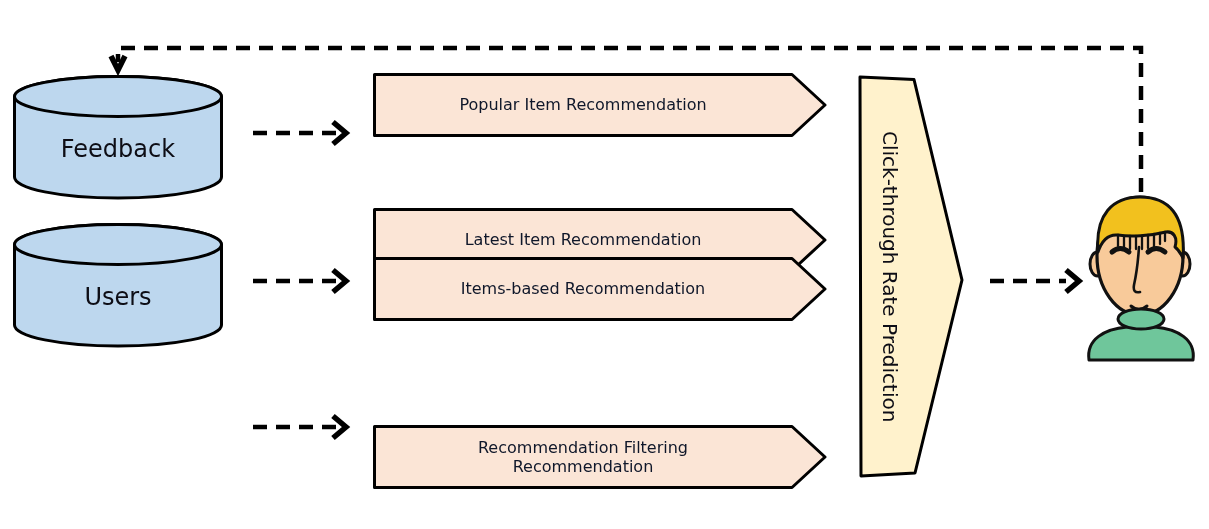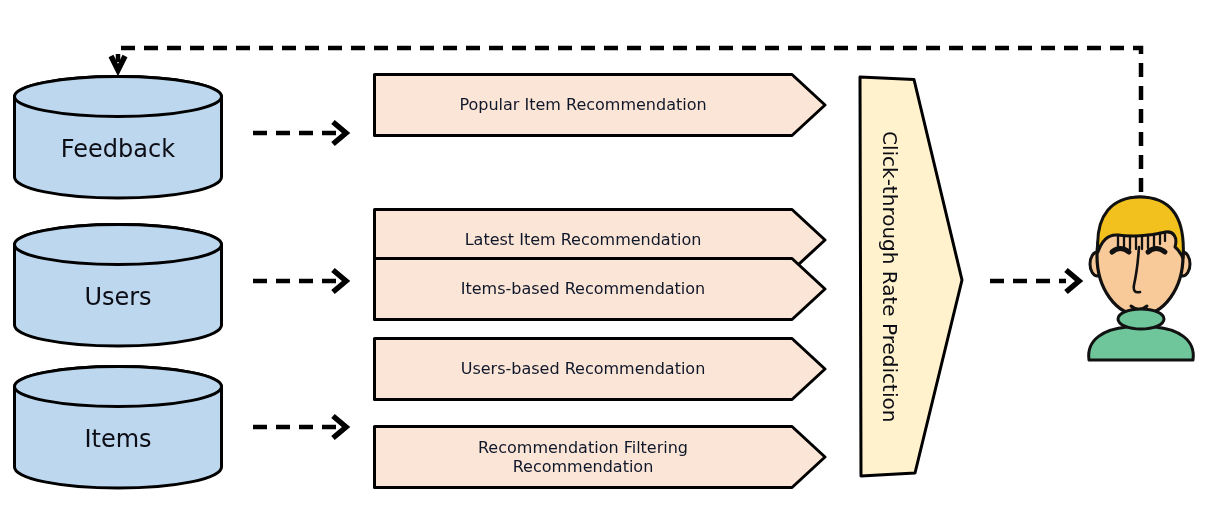--- a/index.html
+++ b/index.html
@@ -147,27 +147,20 @@
   </div>
 
   <div class="cyl cyl-users">
     <svg width="210" height="125" viewBox="0 0 210 125">
       <path d="M1.5,21.5 L1.5,102 A103.5,21 0 0 0 208.5,102 L208.5,21.5 A103.5,20 0 0 0 1.5,21.5 Z" fill="#BDD7EE" stroke="#000" stroke-width="3"></path>
       <ellipse cx="105" cy="21.5" rx="103.5" ry="20" fill="#BDD7EE" stroke="#000" stroke-width="3"></ellipse>
     </svg>
     <div class="lbl">Users</div>
   </div>
 
-  <div class="cyl cyl-items">
-    <svg width="210" height="125" viewBox="0 0 210 125">
-      <path d="M1.5,21.5 L1.5,102 A103.5,21 0 0 0 208.5,102 L208.5,21.5 A103.5,20 0 0 0 1.5,21.5 Z" fill="#BDD7EE" stroke="#000" stroke-width="3"></path>
-      <ellipse cx="105" cy="21.5" rx="103.5" ry="20" fill="#BDD7EE" stroke="#000" stroke-width="3"></ellipse>
-    </svg>
-    <div class="lbl">Items</div>
-  </div>
 
   <div class="step step-1">
     <svg width="454" height="64" viewBox="0 0 454 64">
       <polygon points="1.5,1.5 419,1.5 452,32 419,62.5 1.5,62.5" fill="#FBE5D6" stroke="#000" stroke-width="3" stroke-linejoin="round"></polygon>
     </svg>
     <div class="lbl">
         <span>Popular Item Recommendation</span>
       </div>
   </div>
 
@@ -182,28 +175,20 @@
 
   <div class="step step-3">
     <svg width="454" height="64" viewBox="0 0 454 64">
       <polygon points="1.5,1.5 419,1.5 452,32 419,62.5 1.5,62.5" fill="#FBE5D6" stroke="#000" stroke-width="3" stroke-linejoin="round"></polygon>
     </svg>
     <div class="lbl">
         <span>Items-based Recommendation</span>
       </div>
   </div>
 
-  <div class="step step-4">
-    <svg width="454" height="64" viewBox="0 0 454 64">
-      <polygon points="1.5,1.5 419,1.5 452,32 419,62.5 1.5,62.5" fill="#FBE5D6" stroke="#000" stroke-width="3" stroke-linejoin="round"></polygon>
-    </svg>
-    <div class="lbl">
-        <span>Users-based Recommendation</span>
-      </div>
-  </div>
 
   <div class="step step-5">
     <svg width="454" height="64" viewBox="0 0 454 64">
       <polygon points="1.5,1.5 419,1.5 452,32 419,62.5 1.5,62.5" fill="#FBE5D6" stroke="#000" stroke-width="3" stroke-linejoin="round"></polygon>
     </svg>
     <div class="lbl">
         <span>Recommendation Filtering Recommendation</span>
       </div>
   </div>
 

